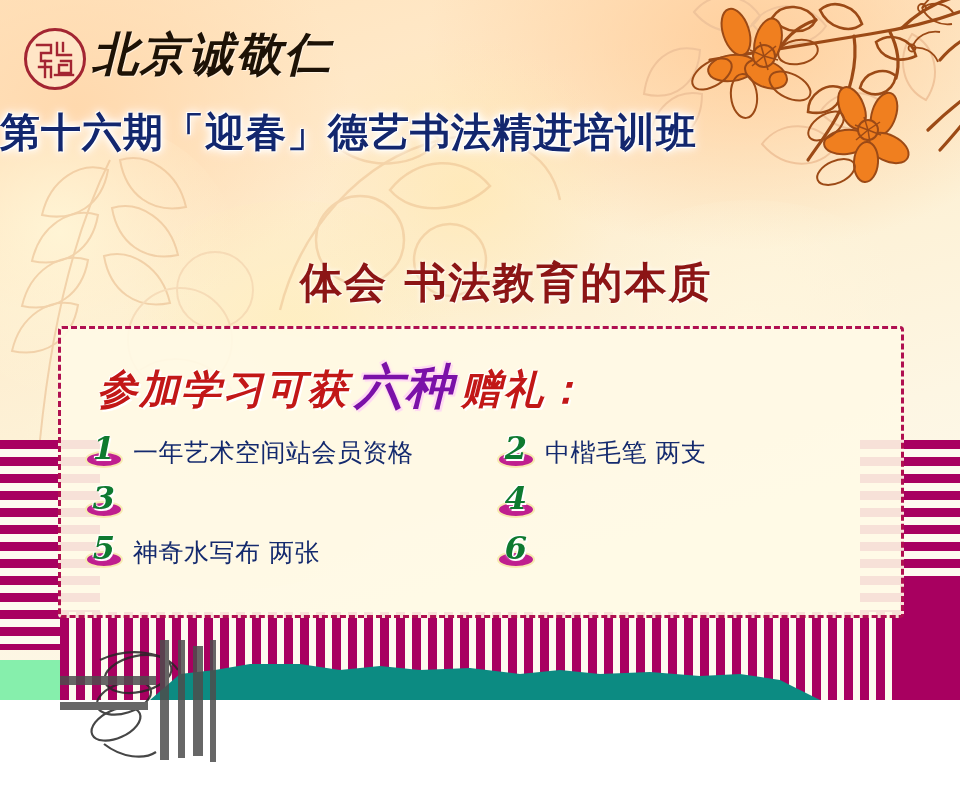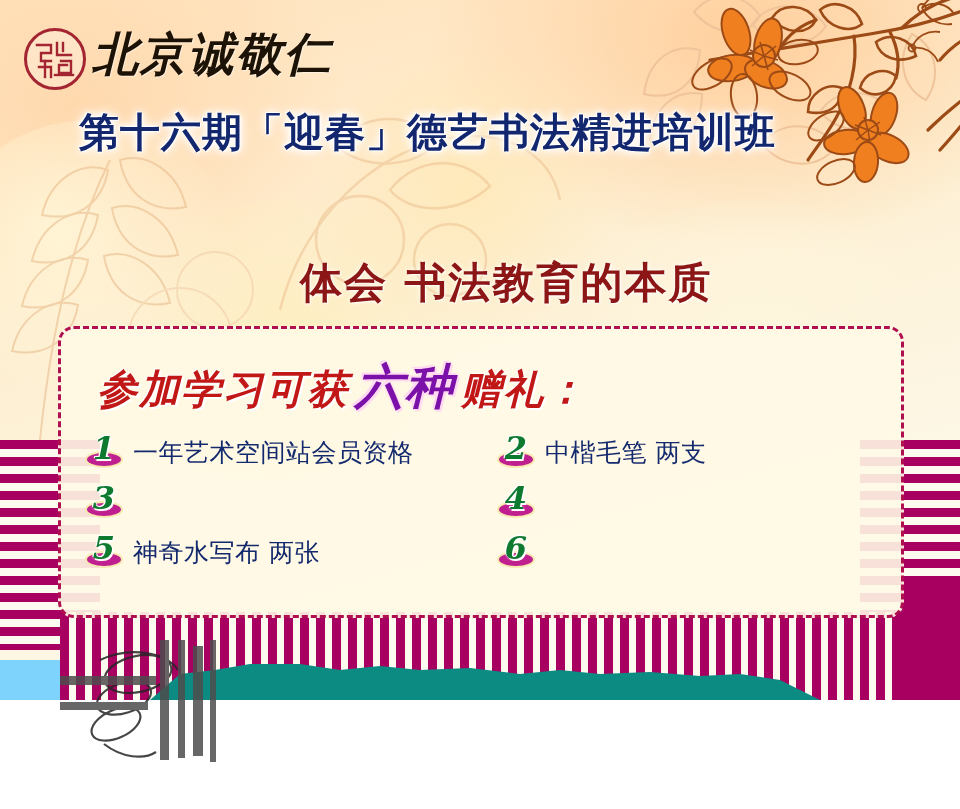--- a/index.html
+++ b/index.html
@@ -2,21 +2,21 @@
 <html><head>
 <meta charset="utf-8">
 <style>
   html,body{margin:0;padding:0;background:#fff;}
   body{font-family:"DejaVu Sans","Liberation Sans",sans-serif;}
 
   .poster{
     position:relative;
     width:960px;height:809px;
     overflow:hidden;
-    background:#7dd3fc;
+    background:#86efac;
   }
 
   
   .bg-peach{
     position:absolute;left:0;top:0;width:960px;height:660px;
     background:
       radial-gradient(ellipse 520px 340px at 78% 6%, #ffcf9d 0%, rgba(255,207,157,0) 62%),
       radial-gradient(ellipse 420px 320px at 8% 16%, #ffd9ae 0%, rgba(255,217,174,0) 65%),
       linear-gradient(165deg,#ffe3bd 0%,#ffe9c9 22%,#fdf1d6 48%,#fdf6e3 70%,#fdfaef 100%);
   }
@@ -73,21 +73,21 @@
     font-weight:bold;font-style:italic;
     font-size:46px;color:#1d1206;
     letter-spacing:2px;
     white-space:nowrap;
     text-shadow:1px 1px 0 rgba(255,255,255,.5);
   }
 
   
   .title-main{
     position:absolute;left:0;top:105px;width:776px;
-    text-align:right;
+    text-align:left;
     font-family:"DejaVu Sans","Liberation Sans",sans-serif;
     font-weight:bold;font-size:40px;
     color:#13276e;letter-spacing:1px;white-space:nowrap;
     text-shadow:
       0 0 6px #ffffff, 0 0 10px #ffffff, 0 0 14px #ffffff,
       1px 1px 0 #ffffff, -1px -1px 0 #ffffff;
   }
   .sub-line{
     position:absolute;
     font-family:"DejaVu Serif","Liberation Serif",serif;
@@ -96,21 +96,21 @@
     text-shadow:0 0 5px rgba(255,255,255,.95),1px 1px 0 rgba(255,255,255,.8);
   }
   .sub-1{left:90px;top:182px;}
   .sub-2{left:300px;top:255px;}
 
   
   .card{
     position:absolute;left:58px;top:326px;width:846px;height:292px;
     background:rgba(255,250,230,.90);
     border:3px dashed #b01050;
-    border-radius:16px;
+    border-radius:4px;
     box-sizing:border-box;
   }
   .card-heading{
     position:absolute;left:36px;top:26px;
     white-space:nowrap;
     font-family:"DejaVu Serif","Liberation Serif",serif;
     font-weight:bold;font-style:italic;
   }
   .ch-red{
     font-size:40px;color:#c21717;letter-spacing:2px;

